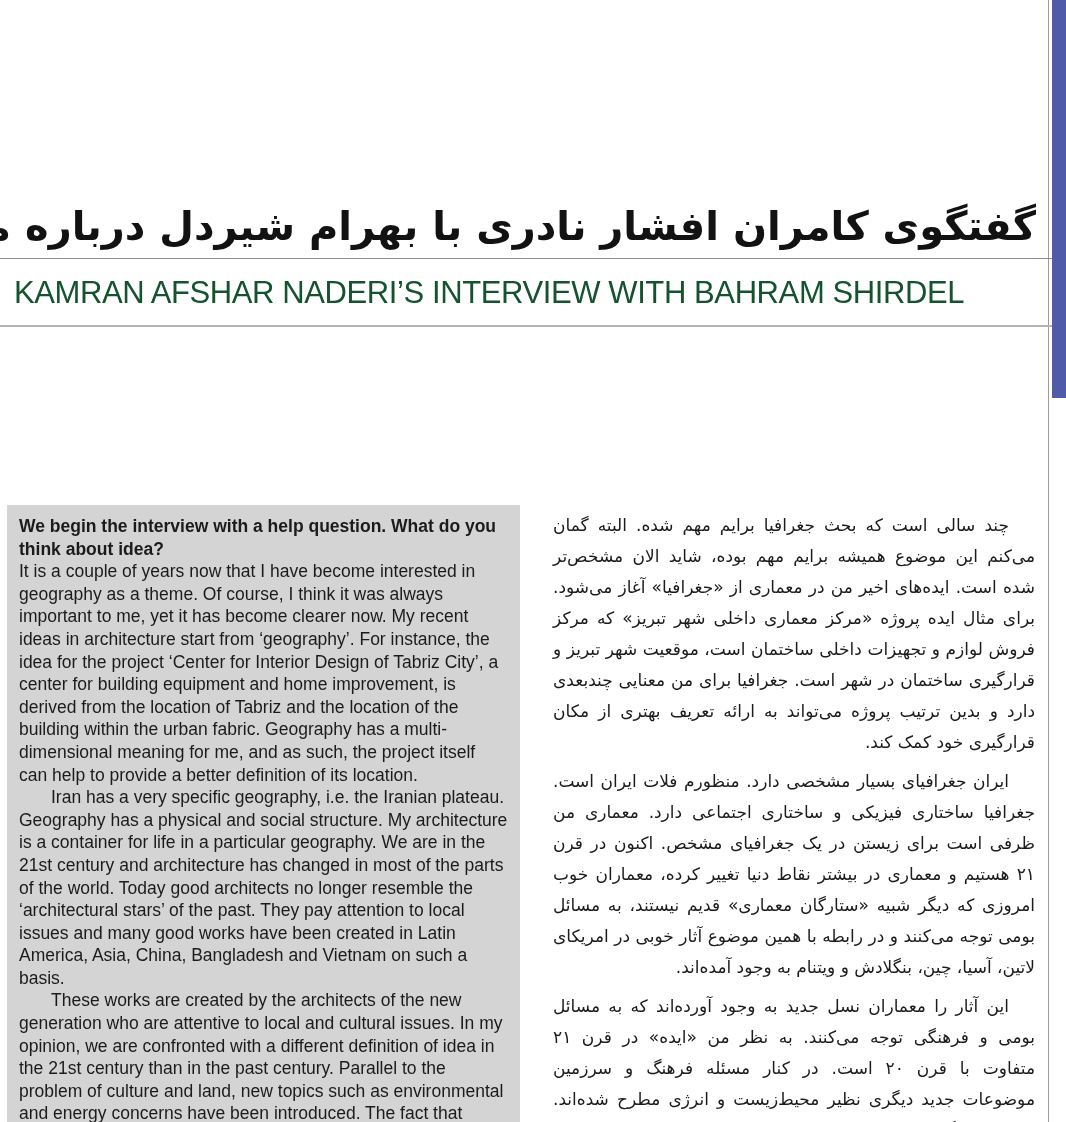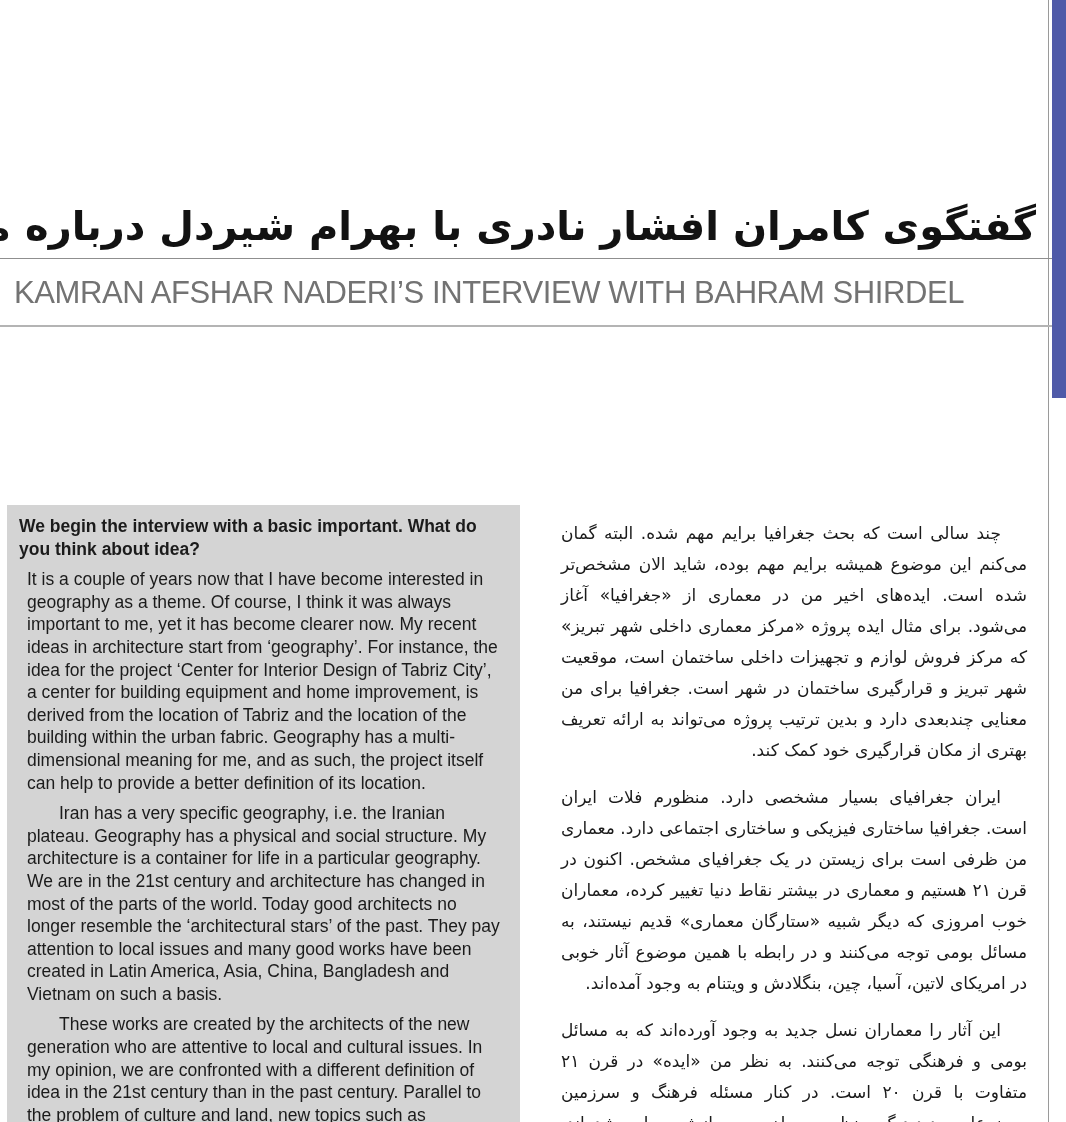--- a/index.html
+++ b/index.html
@@ -61,21 +61,21 @@
     width: 100%;
   }
   .rule.light { background: #b4b4b4; }
 
   .en-title-line {
     font-size: 31px;
     line-height: 44px;
     letter-spacing: -0.4px;
     font-weight: 400;
     padding: 12px 0 10px 14px;
-    color: #737373;
+    color: #14532d;
     white-space: nowrap;
   }
 
   
   .columns {
     position: absolute;
     top: 498px;
     left: 0;
     width: 1066px;
     height: 624px;
@@ -93,21 +93,21 @@
     font-size: 17.5px;
     line-height: 22.6px;
     color: #1b1b1b;
     text-align: left;
   }
   .col-en .q {
     font-weight: bold;
     margin: 0 0 0 0;
   }
   .col-en p {
-    margin: 8px;
+    margin: 0;
   }
   .col-en p.indent { text-indent: 32px; }
 
   .col-fa {
     position: absolute;
     left: 545px;
     top: 4px;
     width: 498px;
     direction: rtl;
     text-align: justify;
@@ -115,42 +115,42 @@
     font-size: 17px;
     line-height: 31px;
     color: #1b1b1b;
   }
   .col-fa .q {
     font-weight: bold;
     text-align: justify;
     margin: 0 0 2px 0;
   }
   .col-fa p {
-    margin: 16px;
+    margin: 8px;
   }
   .col-fa p.indent { text-indent: 26px; }
 </style>
 </head>
 <body>
 
 <div class="edge-stripe"></div>
 <div class="margin-rule"></div>
 
 <div class="title-block">
   <div class="fa-title">گفتگوی کامران افشار نادری با بهرام شیردل درباره معماری و ایده</div>
   <div class="rule"></div>
   <div class="en-title-line">KAMRAN AFSHAR NADERI’S INTERVIEW WITH BAHRAM SHIRDEL</div>
   <div class="rule light"></div>
   <div class="rule light"></div>
 </div>
 
 <div class="columns">
 
   <div class="col-en">
-    <p class="q">We begin the interview with a basic important. What do you think about idea?</p>
+    <p class="q">We begin the interview with a help question. What do you think about idea?</p>
     <p>It is a couple of years now that I have become interested in geography as a theme. Of course, I think it was always important to me, yet it has become clearer now. My recent ideas in architecture start from ‘geography’. For instance, the idea for the project ‘Center for Interior Design of Tabriz City’, a center for building equipment and home improvement, is derived from the location of Tabriz and the location of the building within the urban fabric. Geography has a multi-dimensional meaning for me, and as such, the project itself can help to provide a better definition of its location.</p>
     <p class="indent">Iran has a very specific geography, i.e. the Iranian plateau. Geography has a physical and social structure. My architecture is a container for life in a particular geography. We are in the 21st century and architecture has changed in most of the parts of the world. Today good architects no longer resemble the ‘architectural stars’ of the past. They pay attention to local issues and many good works have been created in Latin America, Asia, China, Bangladesh and Vietnam on such a basis.</p>
     <p class="indent">These works are created by the architects of the new generation who are attentive to local and cultural issues. In my opinion, we are confronted with a different definition of idea in the 21st century than in the past century. Parallel to the problem of culture and land, new topics such as environmental and energy concerns have been introduced. The fact that Milan Expo 2015 is dedicated to the theme of</p>
   </div>
 
   <div class="col-fa">
     <p class="indent">چند سالی است که بحث جغرافیا برایم مهم شده. البته گمان می‌کنم این موضوع همیشه برایم مهم بوده، شاید الان مشخص‌تر شده است. ایده‌های اخیر من در معماری از «جغرافیا» آغاز می‌شود. برای مثال ایده پروژه «مرکز معماری داخلی شهر تبریز» که مرکز فروش لوازم و تجهیزات داخلی ساختمان است، موقعیت شهر تبریز و قرارگیری ساختمان در شهر است. جغرافیا برای من معنایی چندبعدی دارد و بدین ترتیب پروژه می‌تواند به ارائه تعریف بهتری از مکان قرارگیری خود کمک کند.</p>
     <p class="indent">ایران جغرافیای بسیار مشخصی دارد. منظورم فلات ایران است. جغرافیا ساختاری فیزیکی و ساختاری اجتماعی دارد. معماری من ظرفی است برای زیستن در یک جغرافیای مشخص. اکنون در قرن ۲۱ هستیم و معماری در بیشتر نقاط دنیا تغییر کرده، معماران خوب امروزی که دیگر شبیه «ستارگان معماری» قدیم نیستند، به مسائل بومی توجه می‌کنند و در رابطه با همین موضوع آثار خوبی در امریکای لاتین، آسیا، چین، بنگلادش و ویتنام به وجود آمده‌اند.</p>
     <p class="indent">این آثار را معماران نسل جدید به وجود آورده‌اند که به مسائل بومی و فرهنگی توجه می‌کنند. به نظر من «ایده» در قرن ۲۱ متفاوت با قرن ۲۰ است. در کنار مسئله فرهنگ و سرزمین موضوعات جدید دیگری نظیر محیط‌زیست و انرژی مطرح شده‌اند. اینکه نمایشگاه بین‌المللی سال ۲۰۱۵ در</p>
   </div>

